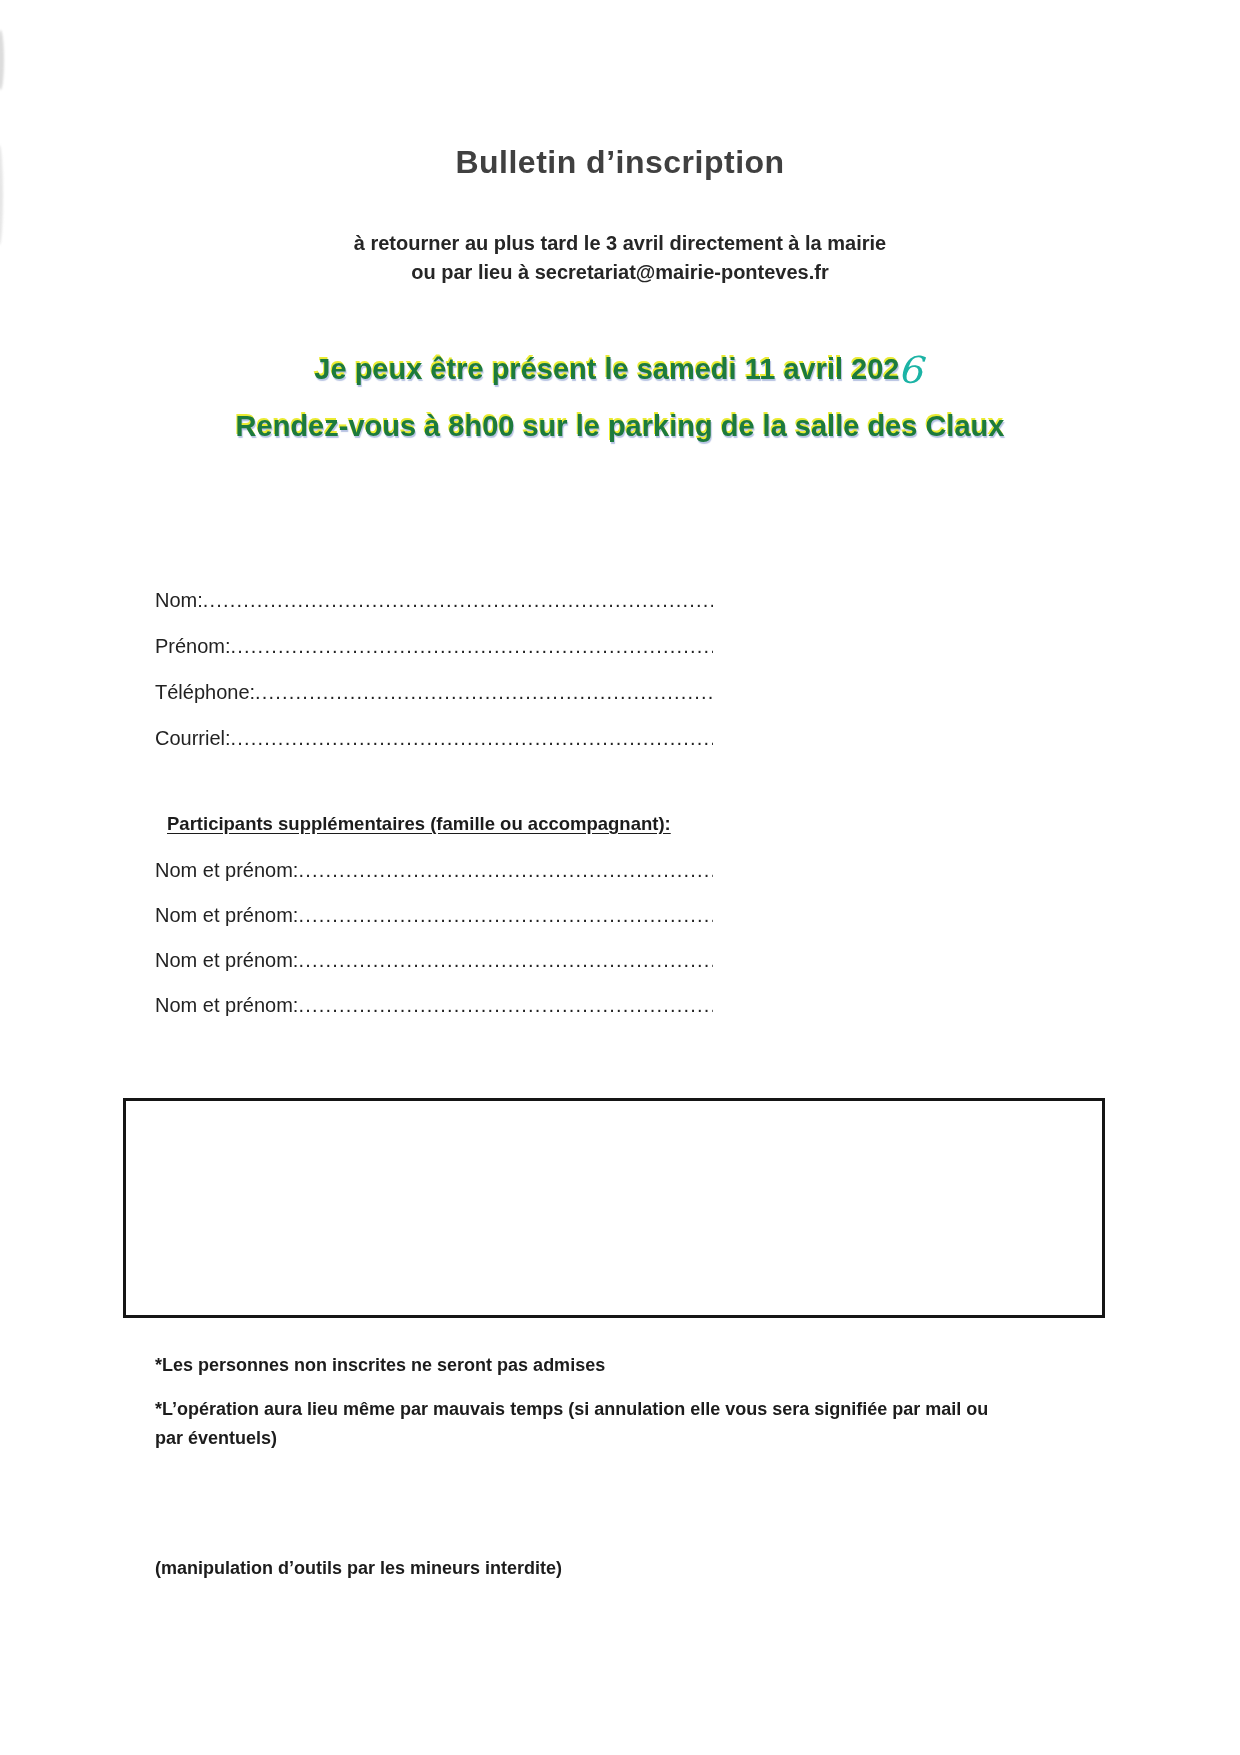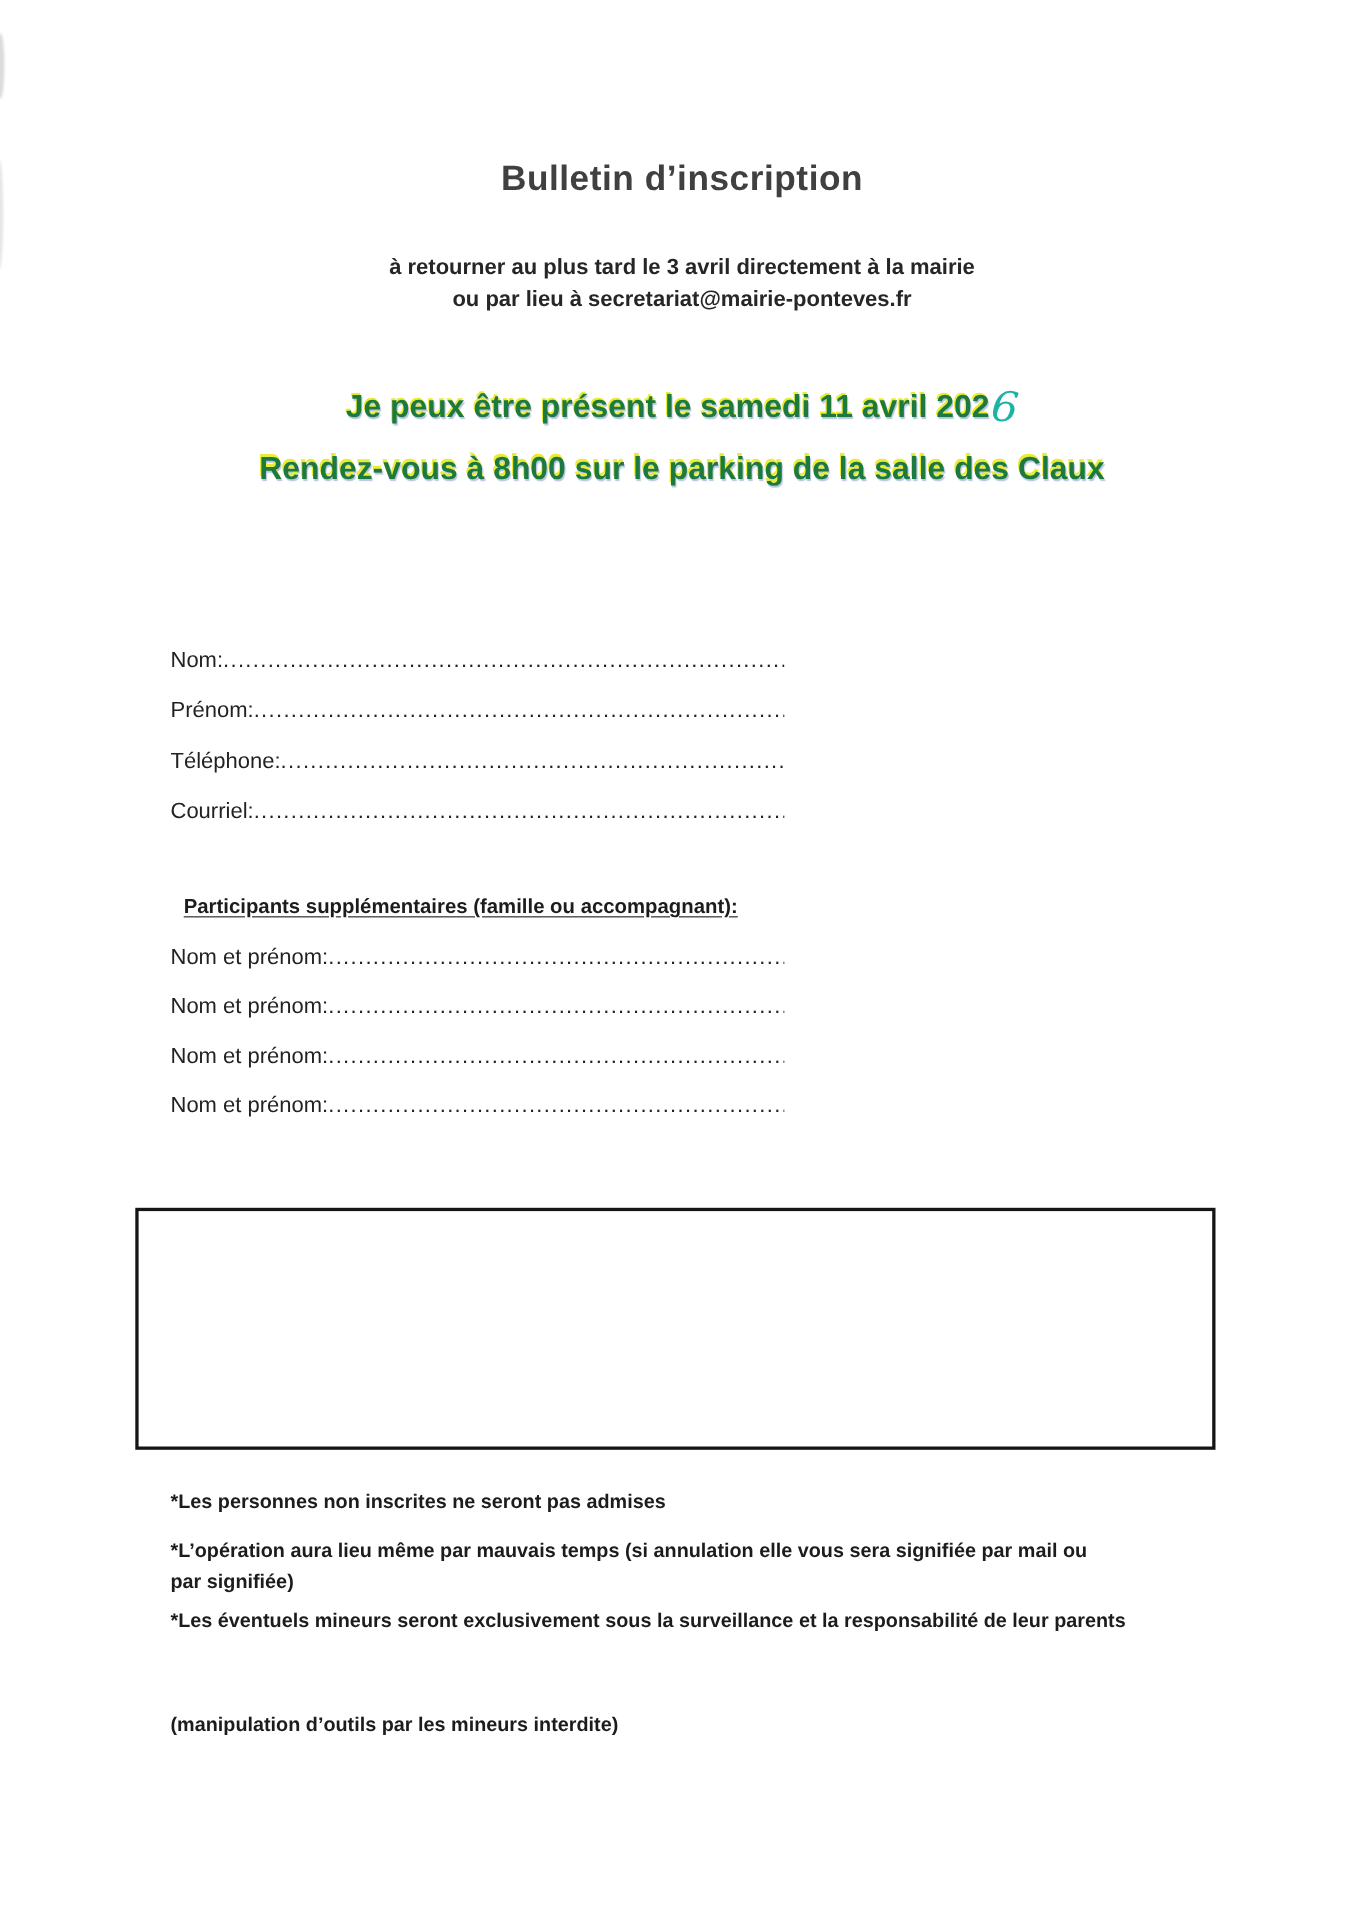--- a/index.html
+++ b/index.html
@@ -122,17 +122,16 @@
   <div class="field-row p2"><span>Nom et prénom:</span><span class="dots">..............................................................................................................................</span></div>
 
   <div class="field-row p3"><span>Nom et prénom:</span><span class="dots">..............................................................................................................................</span></div>
 
   <div class="field-row p4"><span>Nom et prénom:</span><span class="dots">..............................................................................................................................</span></div>
 
   <div class="comment-box"></div>
 
   <div class="note n1">*Les personnes non inscrites ne seront pas admises</div>
   <div class="note n2a">*L’opération aura lieu même par mauvais temps (si annulation elle vous sera signifiée par mail ou</div>
-  <div class="note n2b">par signifiée)</div>
-  <div class="note n3a">*Les éventuels mineurs seront exclusivement sous la surveillance et la responsabilité de leur parents</div>
+  <div class="note n2b">par éventuels)</div>
   <div class="note n3b">(manipulation d’outils par les mineurs interdite)</div>
 
 </div>
 
 </body></html>

